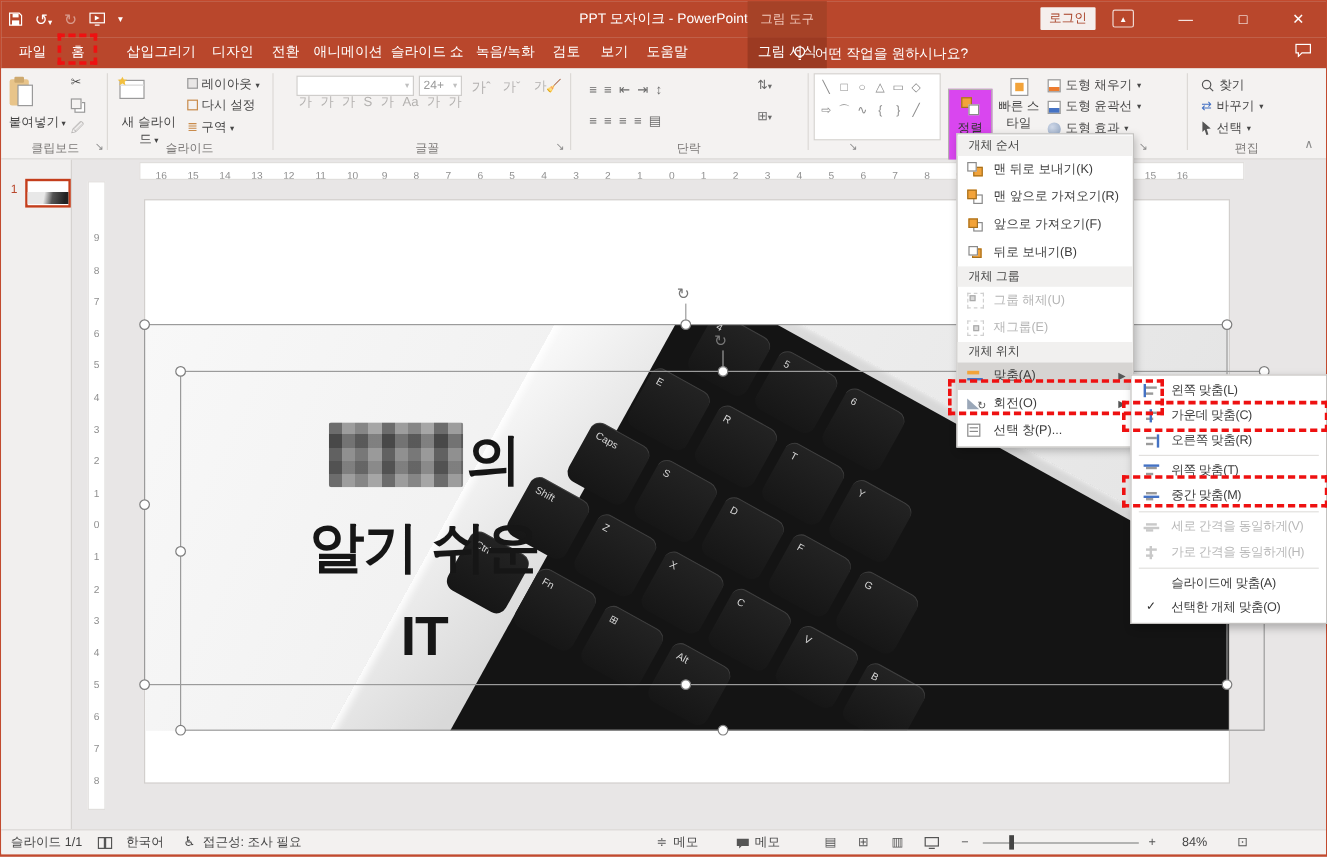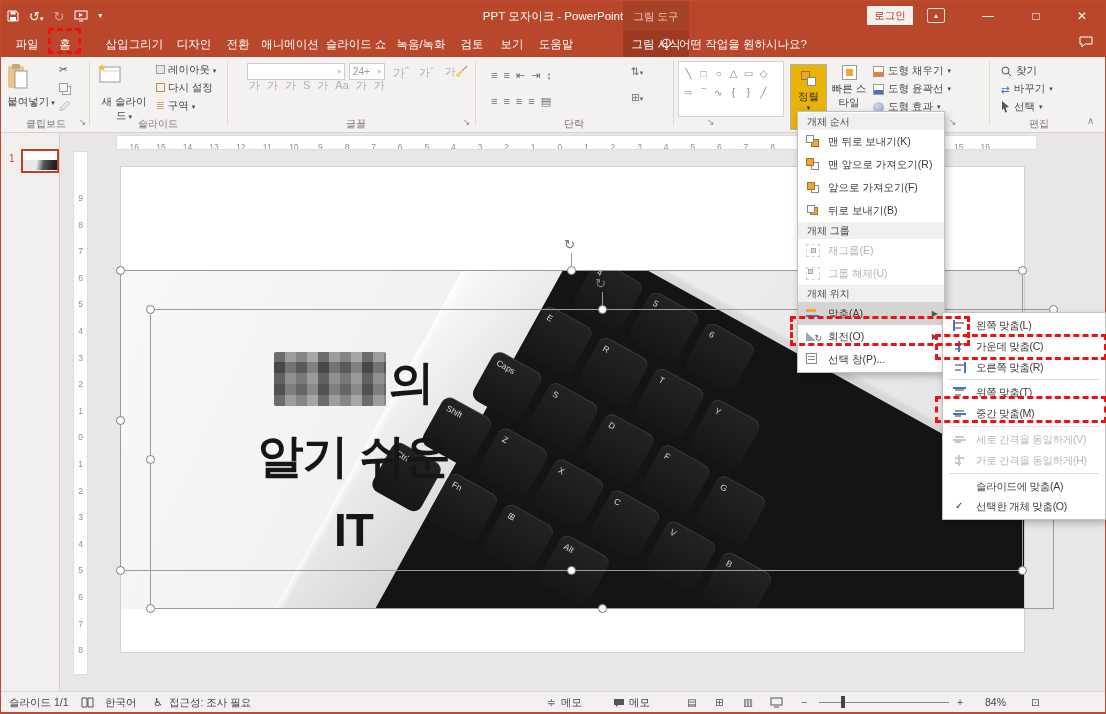--- a/index.html
+++ b/index.html
@@ -28,21 +28,21 @@
   .launch{position:absolute;top:60px;font-size:9px;color:#8a8a8a;}
   .bigbtn{position:absolute;top:4px;width:48px;text-align:center;font-size:10.5px;color:#444;}
   .bigbtn .ic{display:block;height:30px;margin:2px auto 2px;}
   .smallrow{position:absolute;font-size:10.5px;color:#474747;white-space:nowrap;}
   .dis{color:#b3b1b0;}
   .combo{position:absolute;height:17px;background:#fff;border:1px solid #CFCDCB;font-size:10px;color:#9a9a9a;line-height:15px;padding:0 3px;}
   .glyphs span{display:inline-block;margin-right:7px;font-size:11px;color:#B3B1AF;}
   .pglyphs span{display:inline-block;margin-right:6px;font-size:11px;color:#6a6a6a;}
   .shapebox{position:absolute;left:677px;top:4px;width:106px;height:56px;background:#fff;border:1px solid #D5D2CF;overflow:hidden;padding:1px 2px;}
   .shapebox span{display:inline-block;width:15px;height:17px;font-size:10px;color:#8a8a8a;text-align:center;line-height:17px;}
-  .arrangebtn{position:absolute;left:789px;top:7px;width:37px;height:66px;background:#eab308;border:1px solid #B5B2B0;text-align:center;font-size:10.5px;color:#333;}
+  .arrangebtn{position:absolute;left:789px;top:17px;width:37px;height:66px;background:#d946ef;border:1px solid #B5B2B0;text-align:center;font-size:10.5px;color:#333;}
   .quickbtn{position:absolute;left:828px;top:3px;width:40px;height:66px;text-align:center;font-size:10.5px;color:#444;}
   .shaperow{position:absolute;left:872px;font-size:10.5px;color:#474747;display:flex;align-items:center;gap:4px;}
   .editgrp .row{position:absolute;left:1000px;font-size:10.5px;color:#474747;display:flex;gap:4px;align-items:center;}
   .chev{position:absolute;left:1086px;top:58px;color:#8a8a8a;font-size:10px;}
   .csq{display:inline-block;width:9px;height:9px;border:1px solid #9a9a9a;vertical-align:-1px;}
   
   .canvas{position:absolute;left:0;top:132px;width:100%;height:558px;background:#E8E6E6;}
   .thumbpanel{position:absolute;left:0;top:0;width:59px;height:558px;background:#F1EFEE;border-right:1px solid #D5D2D0;}
   .thumbno{position:absolute;left:8px;top:20px;font-size:10px;color:#B9472C;}
   .thumb{position:absolute;left:20px;top:16px;width:38px;height:24px;background:#fff;border:2px solid #C43E1C;}
@@ -370,26 +370,26 @@
           <span class="b" style="left:5px;top:4px"></span>
           <span class="a" style="left:1px;top:1px"></span>
         </span><span>앞으로 가져오기(F)</span></div>
     <div class="mitem"><span class="mic">
           <span class="a" style="left:4px;top:3px"></span>
           <span class="b" style="left:1px;top:1px"></span>
         </span><span>뒤로 보내기(B)</span></div>
     <div class="mhead">개체 그룹</div>
     <div class="mitem off"><span class="mic gray">
           <span class="dash" style="border-color:#d0d0d0"></span>
+          <span class="a" style="left:2px;top:2px;width:5px;height:5px"></span>
+        </span><span>그룹 해제(U)</span></div>
+    <div class="mitem off"><span class="mic gray">
+          <span class="dash" style="border-color:#d0d0d0"></span>
           <span class="a" style="left:5px;top:4px;width:5px;height:5px"></span>
         </span><span>재그룹(E)</span></div>
-    <div class="mitem off"><span class="mic gray">
-          <span class="dash" style="border-color:#d0d0d0"></span>
-          <span class="a" style="left:2px;top:2px;width:5px;height:5px"></span>
-        </span><span>그룹 해제(U)</span></div>
     <div class="mhead">개체 위치</div>
     <div class="mitem hl"><span class="mic">
           <span class="a" style="left:0;top:2px;width:10px;height:3px;border:none"></span>
           <span style="position:absolute;left:0;top:8px;width:13px;height:2px;background:#4472C4"></span>
         </span><span>맞춤(A)</span><span class="arrow">▶</span></div>
     <div class="mitem"><span class="mic">
           <span style="position:absolute;left:0;top:2px;width:0;height:0;border-left:10px solid #9aa7b8;border-top:9px solid transparent"></span>
           <span style="position:absolute;right:-2px;top:-3px;color:#555;font-size:9px">↻</span>
         </span><span>회전(O)</span><span class="arrow">▶</span></div>
     <div class="mitem"><span class="mic">

